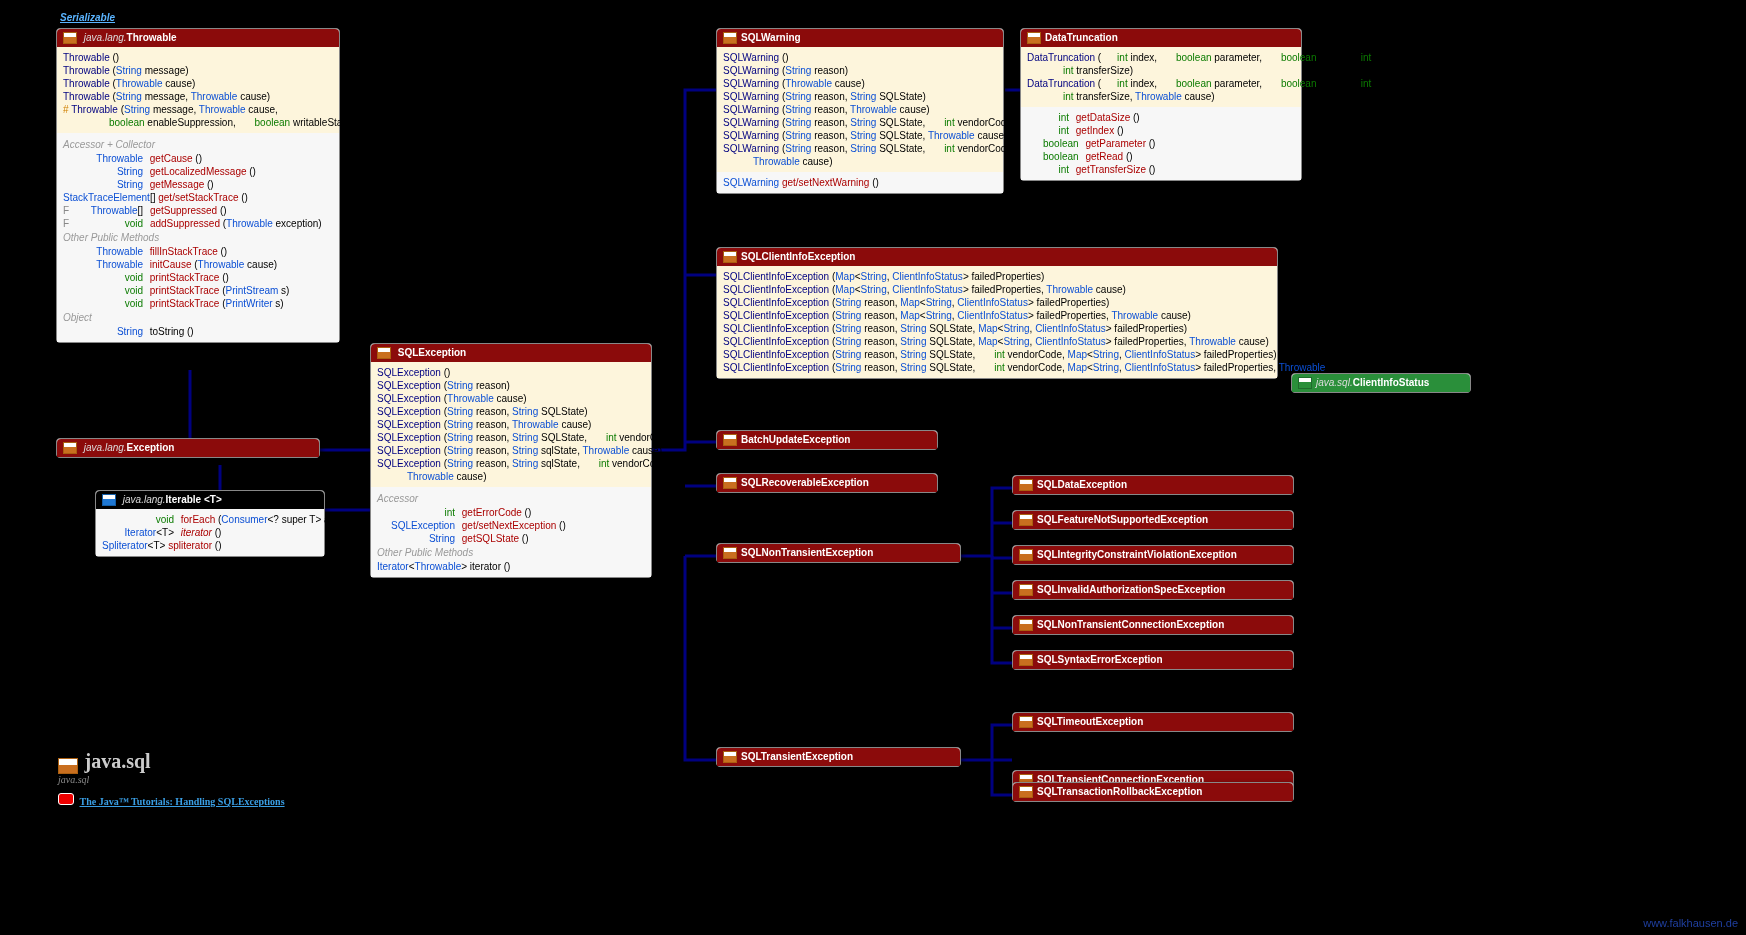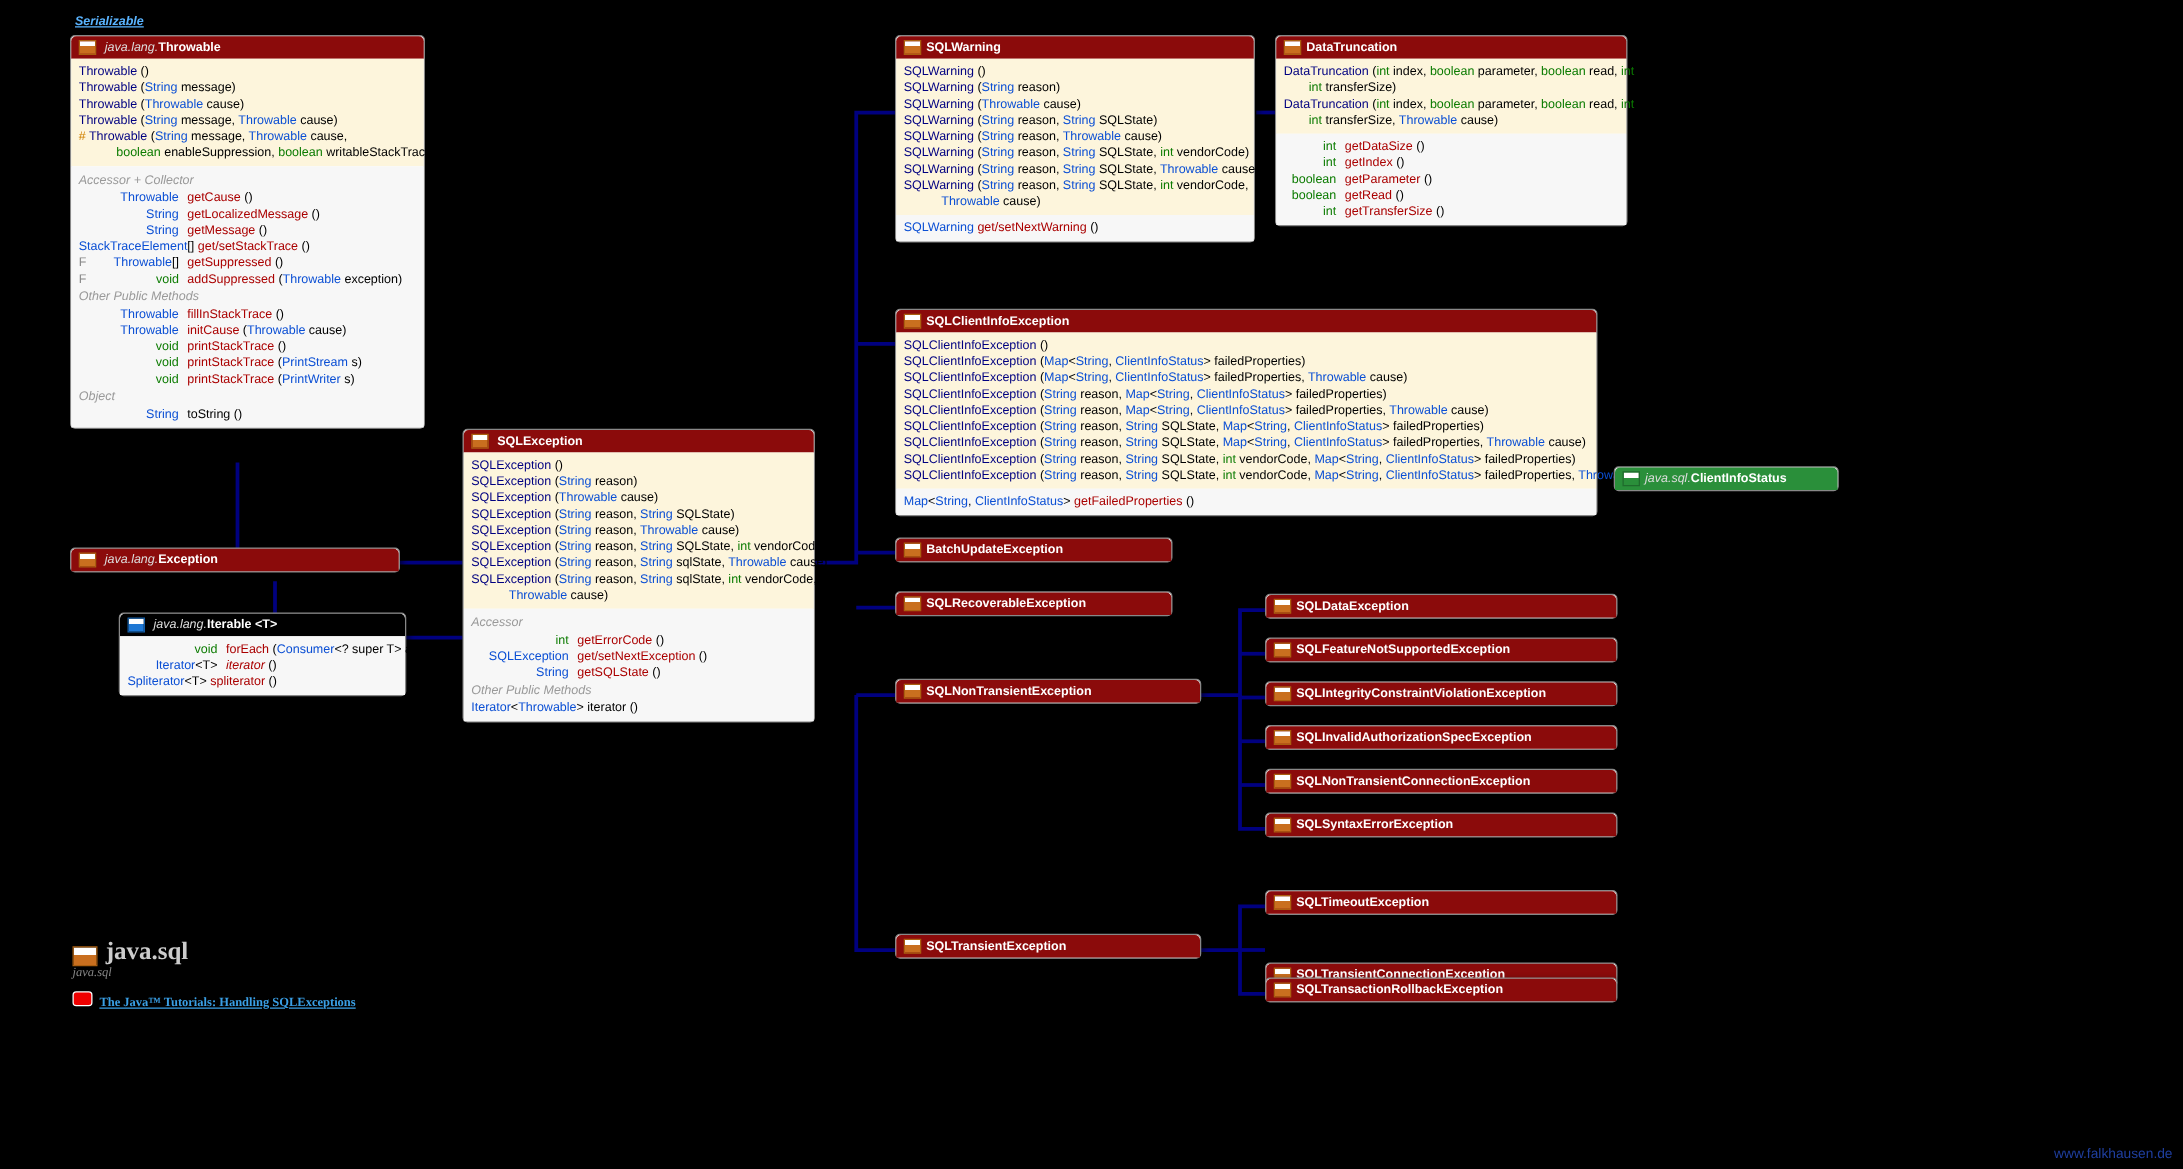--- a/index.html
+++ b/index.html
@@ -49,21 +49,21 @@
   .icon-enum { background: linear-gradient(#fff 0 40%, #2a8f3a 40%); border:1px solid #1f6b2c; }
   .hdr-text { color: #fff; }
   .hdr-pkg { font-style: italic; font-weight: normal; color: #ddd; }
   .body-y { background: #fdf5dc; padding: 4px 6px; }
   .body-w { background: #f7f7f7; padding: 4px 6px; }
   .body-g { background: #e1f3e1; padding: 4px 6px; border-bottom-left-radius:4px; border-bottom-right-radius:4px;}
   .sec-label { color: #999; font-style: italic; margin: 2px 0; }
   .row { white-space: nowrap; line-height: 13px; }
   .rty { display:inline-block; text-align:right; min-width:0; color:#000; margin-right:4px;}
   .mname { color: #aa0000; }
-  .kw-type { color: #0b7b00; }
+  .kw-type { color: #0b7b00; padding-left: 16px; }
   .kw-cls { color: #000080; }
   .kw-link { color: #0b4fd4; }
   .small-title {
     position: absolute;
     font-family: Georgia, serif;
   }
   .pkg-title { font-size: 20px; font-weight: bold; color: #ccc;}
   .pkg-sub { font-style: italic; color: #888; }
   .tut-link { color: #3a9fe5; font-weight: bold; text-decoration: underline;}
   .ora-icon { display:inline-block; width:14px; height:10px; background:#e00; border-radius:3px; margin-right:3px; border:1px solid #fff;}
@@ -208,33 +208,29 @@
     <div class="row"><span class="rty" style="min-width:42px;"><span class="kw-type">int</span></span> <span class="mname">getIndex</span> ()</div>
     <div class="row"><span class="rty" style="min-width:42px;"><span class="kw-type">boolean</span></span> <span class="mname">getParameter</span> ()</div>
     <div class="row"><span class="rty" style="min-width:42px;"><span class="kw-type">boolean</span></span> <span class="mname">getRead</span> ()</div>
     <div class="row"><span class="rty" style="min-width:42px;"><span class="kw-type">int</span></span> <span class="mname">getTransferSize</span> ()</div>
   </div>
 </div>
 
 <div class="box" style="left:716px; top:247px; width:560px;">
   <div class="hdr hdr-red"><span class="icon-sq icon-class"></span><span class="hdr-text">SQLClientInfoException</span></div>
   <div class="body-y">
-    <div class="row"><span class="kw-cls">SQLClientInfoException</span> ()</div>
     <div class="row"><span class="kw-cls">SQLClientInfoException</span> (<span class="kw-link">Map</span>&lt;<span class="kw-link">String</span>, <span class="kw-link">ClientInfoStatus</span>&gt; failedProperties)</div>
     <div class="row"><span class="kw-cls">SQLClientInfoException</span> (<span class="kw-link">Map</span>&lt;<span class="kw-link">String</span>, <span class="kw-link">ClientInfoStatus</span>&gt; failedProperties, <span class="kw-link">Throwable</span> cause)</div>
     <div class="row"><span class="kw-cls">SQLClientInfoException</span> (<span class="kw-link">String</span> reason, <span class="kw-link">Map</span>&lt;<span class="kw-link">String</span>, <span class="kw-link">ClientInfoStatus</span>&gt; failedProperties)</div>
     <div class="row"><span class="kw-cls">SQLClientInfoException</span> (<span class="kw-link">String</span> reason, <span class="kw-link">Map</span>&lt;<span class="kw-link">String</span>, <span class="kw-link">ClientInfoStatus</span>&gt; failedProperties, <span class="kw-link">Throwable</span> cause)</div>
     <div class="row"><span class="kw-cls">SQLClientInfoException</span> (<span class="kw-link">String</span> reason, <span class="kw-link">String</span> SQLState, <span class="kw-link">Map</span>&lt;<span class="kw-link">String</span>, <span class="kw-link">ClientInfoStatus</span>&gt; failedProperties)</div>
     <div class="row"><span class="kw-cls">SQLClientInfoException</span> (<span class="kw-link">String</span> reason, <span class="kw-link">String</span> SQLState, <span class="kw-link">Map</span>&lt;<span class="kw-link">String</span>, <span class="kw-link">ClientInfoStatus</span>&gt; failedProperties, <span class="kw-link">Throwable</span> cause)</div>
     <div class="row"><span class="kw-cls">SQLClientInfoException</span> (<span class="kw-link">String</span> reason, <span class="kw-link">String</span> SQLState, <span class="kw-type">int</span> vendorCode, <span class="kw-link">Map</span>&lt;<span class="kw-link">String</span>, <span class="kw-link">ClientInfoStatus</span>&gt; failedProperties)</div>
     <div class="row"><span class="kw-cls">SQLClientInfoException</span> (<span class="kw-link">String</span> reason, <span class="kw-link">String</span> SQLState, <span class="kw-type">int</span> vendorCode, <span class="kw-link">Map</span>&lt;<span class="kw-link">String</span>, <span class="kw-link">ClientInfoStatus</span>&gt; failedProperties, <span class="kw-link">Throwable</span> cause)</div>
   </div>
-  <div class="body-w">
-    <div class="row"><span class="kw-link">Map</span>&lt;<span class="kw-link">String</span>, <span class="kw-link">ClientInfoStatus</span>&gt; <span class="mname">getFailedProperties</span> ()</div>
-  </div>
 </div>
 
 <div class="box" style="left:1291px; top:325px; width:178px;margin-top:48px;">
   <div class="hdr hdr-green"><span class="icon-sq icon-enum"></span><span class="hdr-pkg">java.sql.</span><span class="hdr-text">ClientInfoStatus</span></div>
 </div>
 
 <div class="box" style="left:716px; top:430px; width:220px;">
     <div class="hdr hdr-red"><span class="icon-sq icon-class"></span><span class="hdr-text">BatchUpdateException</span></div>
   </div>
 <div class="box" style="left:716px; top:473px; width:220px;">

